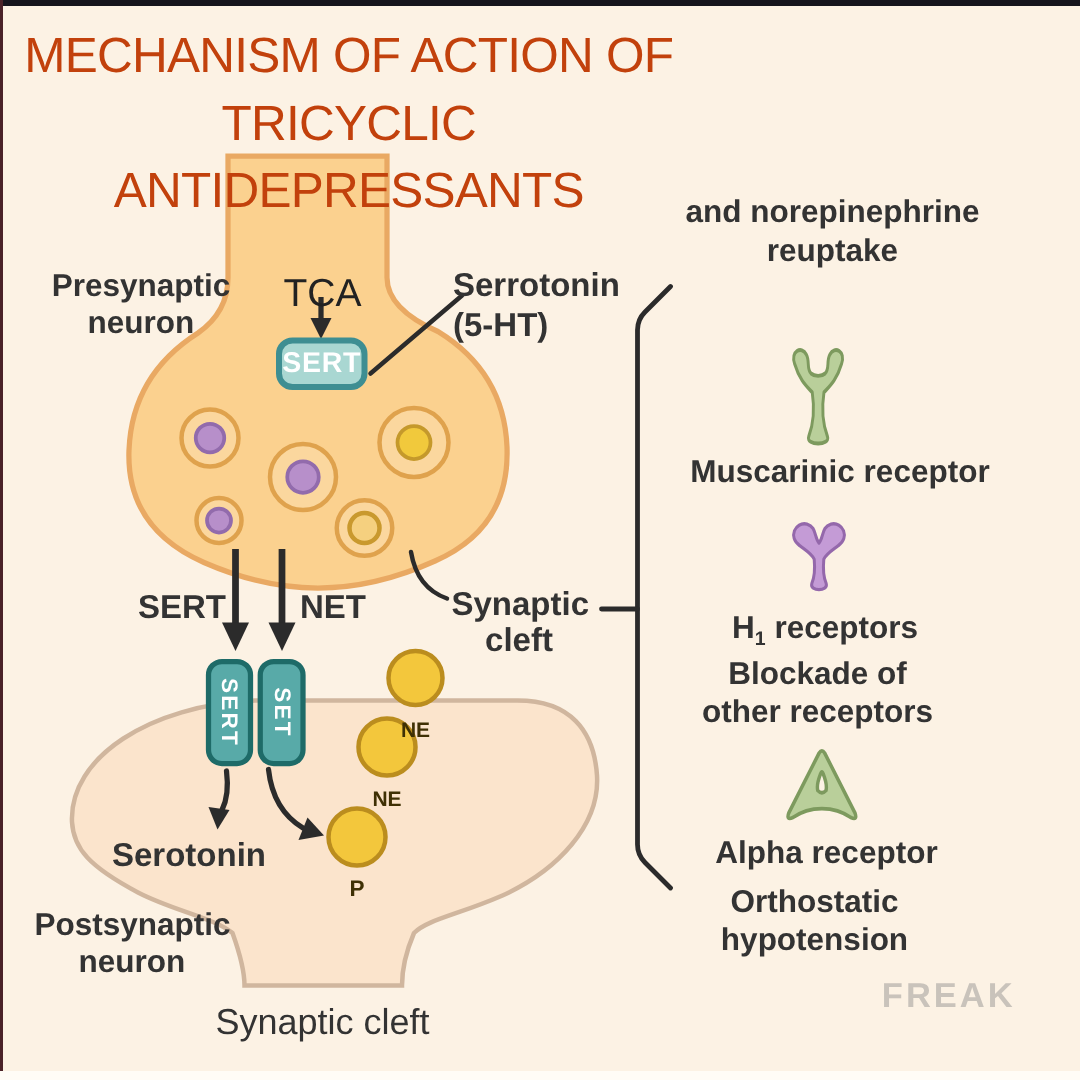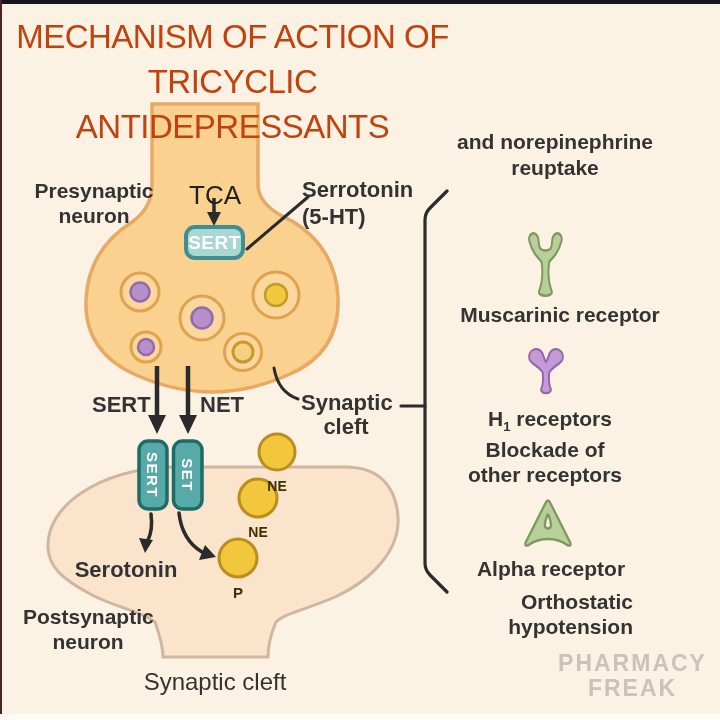--- a/index.html
+++ b/index.html
@@ -32,21 +32,21 @@
   .pb{left:220px;top:540px;font-size:15px;}
   .sero{left:73px;top:537px;width:106px;font-size:22px;font-weight:600;margin-top:20px;}
   .postsyn{left:23px;top:604px;width:130px;font-size:21px;line-height:25px;font-weight:600;}
   .cleftbot{left:130px;top:668px;width:170px;font-size:24px;font-weight:400;}
   .reup{left:435px;top:129px;width:240px;font-size:21px;line-height:26px;font-weight:600;}
   .musc{left:450px;top:303px;width:220px;font-size:21px;font-weight:600;}
   .h1l{left:460px;top:407px;width:180px;font-size:21px;font-weight:600;}
   .h1l sub{font-size:13px;}
   .other{left:455px;top:437px;width:180px;font-size:21px;line-height:25px;font-weight:600;}
   .alpha{left:461px;top:557px;width:180px;font-size:21px;font-weight:600;}
-  .ortho{left:453px;top:589px;width:180px;font-size:21px;line-height:25px;font-weight:600;text-align:right;}
+  .ortho{left:453px;top:589px;width:180px;font-size:21px;line-height:25px;font-weight:600;}
   .wm{left:555px;top:651px;width:155px;font-size:23px;line-height:25px;font-weight:600;
       letter-spacing:2px;color:#c9c3bb;}
 </style>
 </head>
 <body>
 
 <div id="canvas">
   <div class="strip-top"></div>
   <div class="strip-left"></div>
   <div class="strip-bottom"></div>
@@ -181,16 +181,15 @@
   </div>
 
   <div class="lbl alpha ctr">Alpha receptor</div>
 
   <div class="lbl ortho ctr">
     <div>Orthostatic</div>
     <div>hypotension</div>
   </div>
 
   <div class="lbl wm ctr">
-    <div>PHARMACY</div>
     <div>FREAK</div>
   </div>
 </div>
 
 </body></html>

